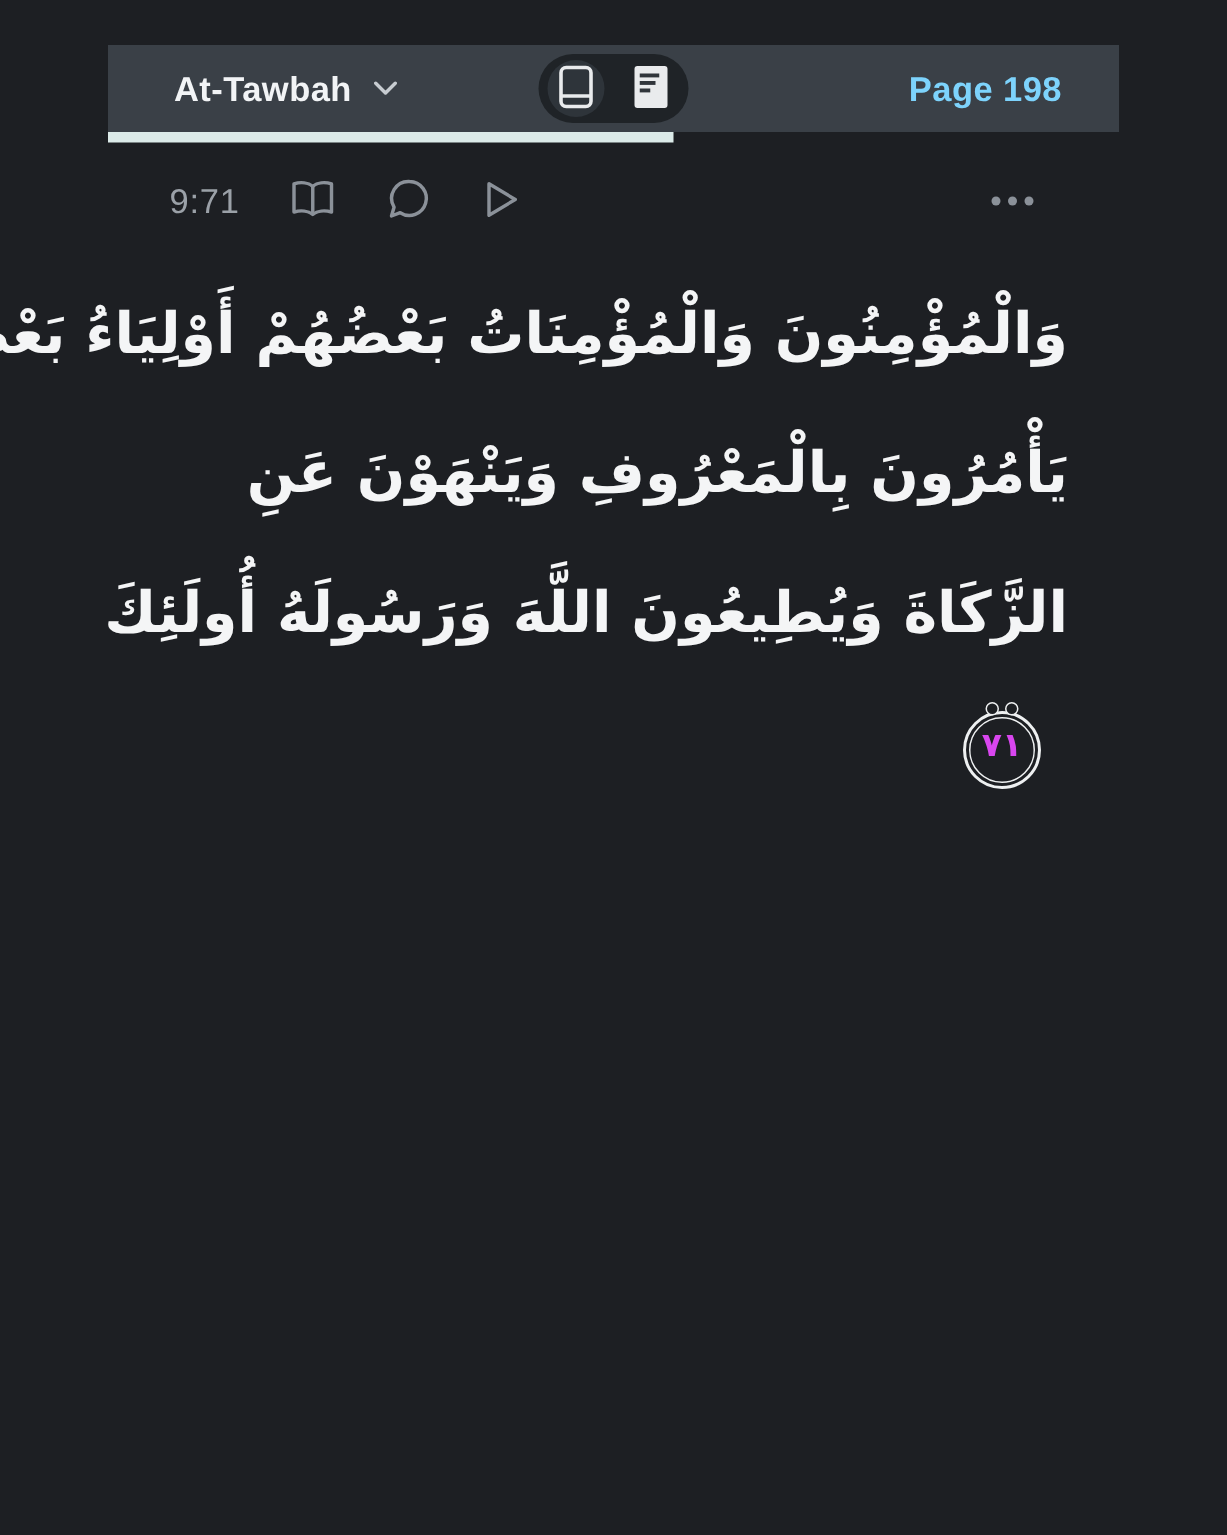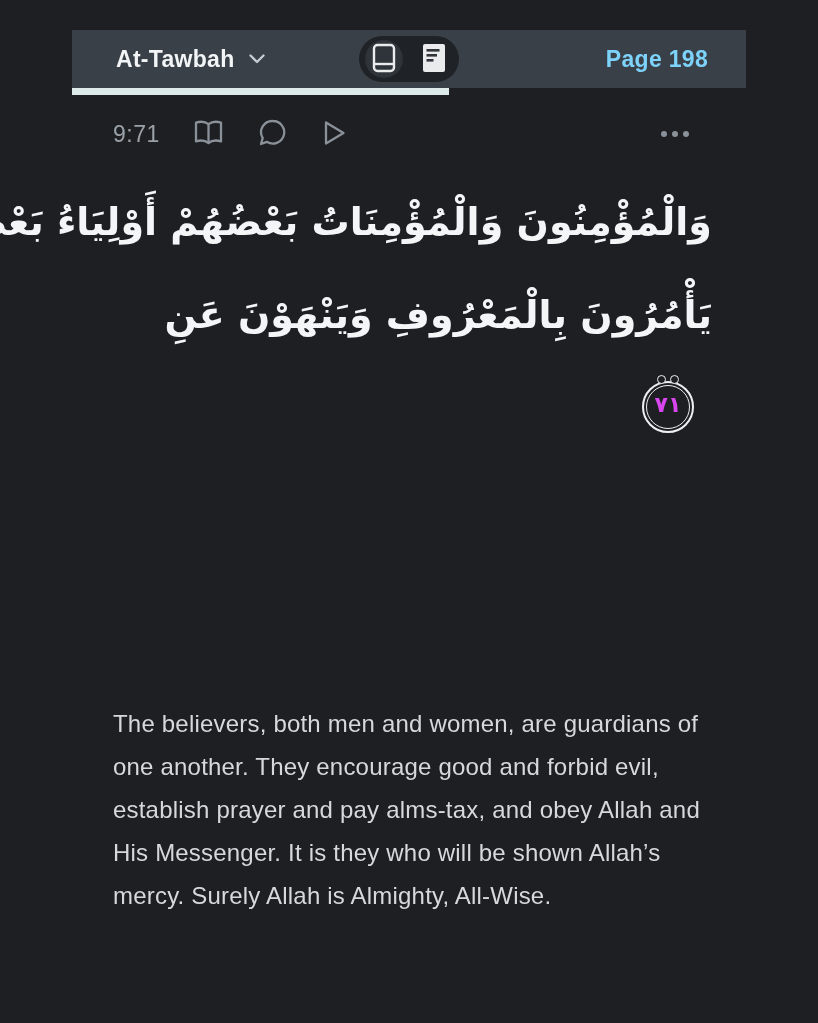--- a/index.html
+++ b/index.html
@@ -150,24 +150,24 @@
     <button class="more-btn">
       <span class="dot"></span>
       <span class="dot"></span>
       <span class="dot"></span>
     </button>
   </div>
 
   <div class="arabic-block">
     <div class="arabic-line">وَالْمُؤْمِنُونَ وَالْمُؤْمِنَاتُ بَعْضُهُمْ أَوْلِيَاءُ بَعْضٍ</div>
     <div class="arabic-line">يَأْمُرُونَ بِالْمَعْرُوفِ وَيَنْهَوْنَ عَنِ</div>
+    <div class="arabic-line">الزَّكَاةَ وَيُطِيعُونَ اللَّهَ وَرَسُولَهُ أُولَئِكَ</div>
     <div class="arabic-line">
       <span class="ayah-marker">
         <span class="marker-dot l"></span>
         <span class="marker-dot r"></span>
         <span class="ayah-num">٧١</span>
       </span>
     </div>
   </div>
 
-  <p class="translation">The believers, both men and women, are guardians of one another. They encourage good and forbid evil, establish prayer and pay alms-tax, and obey Allah and His Messenger. It is they who will be shown Allah’s mercy. Surely Allah is Almighty, All-Wise.</p>
 
 </div>
 
 </body></html>

